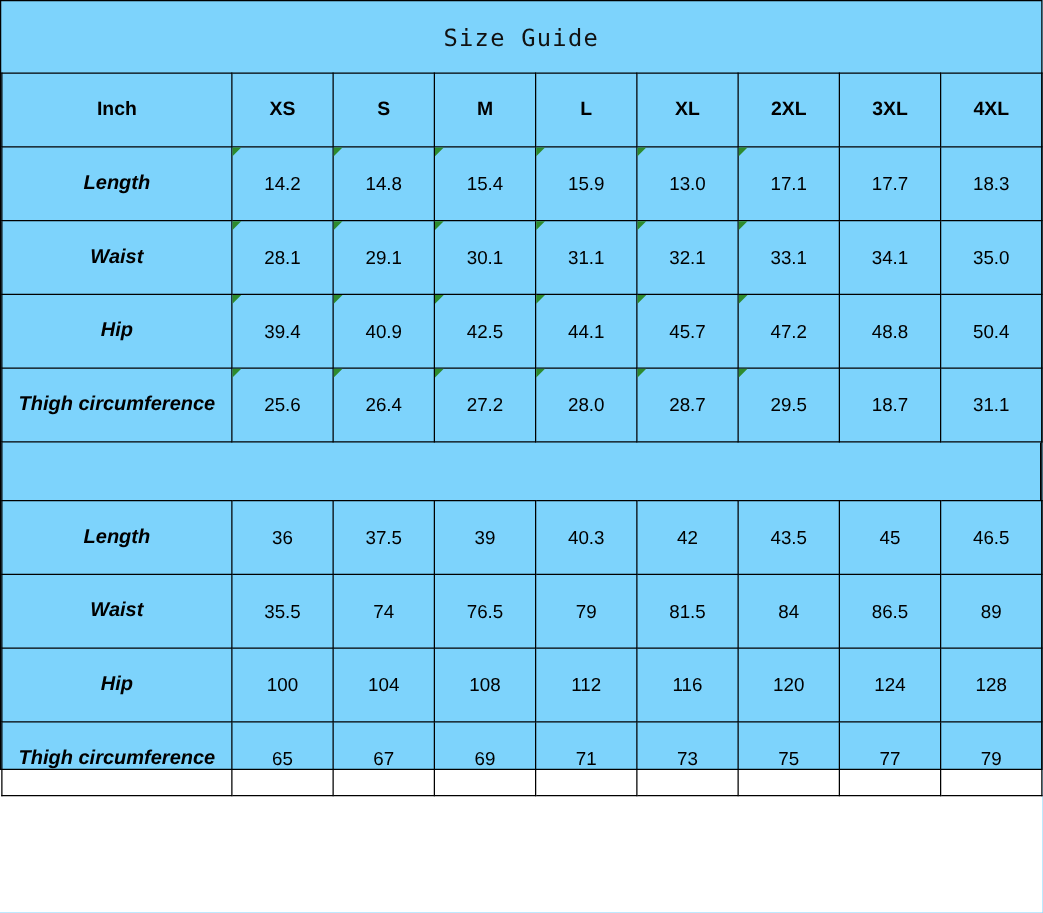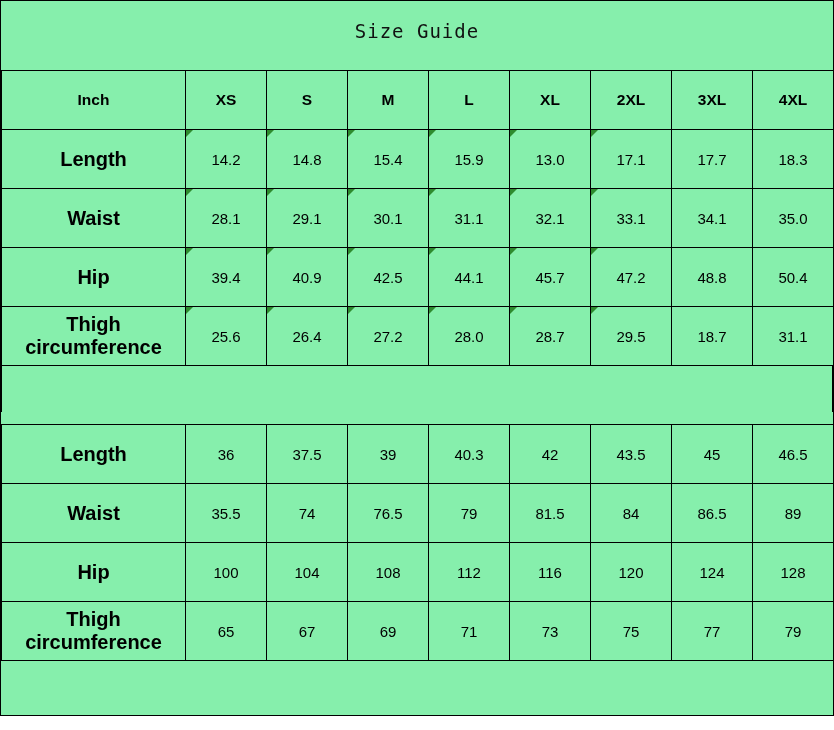--- a/index.html
+++ b/index.html
@@ -10,55 +10,55 @@
     width: 834px;
     height: 730px;
     background: #ffffff;
     font-family: "Liberation Sans", sans-serif;
     color: #000000;
     overflow: hidden;
   }
   .page {
     position: relative;
     width: 834px;
-    height: 716px;
+    height: 616px;
     box-sizing: border-box;
     border: 1px solid #000000;
-    background: #86efac;
+    background: #7dd3fc;
   }
   .title {
     text-align: center;
     font-family: "DejaVu Sans Mono", monospace;
     font-size: 19px;
     letter-spacing: 1px;
     color: #111111;
     padding-top: 19px;
     padding-bottom: 16px;
   }
   table.size-table {
     border-collapse: collapse;
     width: 832px;
     table-layout: fixed;
-    margin-top: 12px;
   }
   table.size-table td {
     border: 1px solid #000000;
     height: 56px;
     text-align: center;
     vertical-align: middle;
     font-size: 15px;
     position: relative;
   }
   table.size-table td.head-cell {
     font-weight: bold;
     font-size: 15.5px;
   }
   table.size-table td.row-label {
     font-weight: bold;
-    font-size: 20px;
+    font-size: 16px;
+    font-style: italic;
   }
   table.size-table td.value-cell {
     font-weight: normal;
     font-size: 15px;
   }
   
   col.c0 { width: 184px; }
   col.cn { width: 81px; }
 
   .corner-mark {

